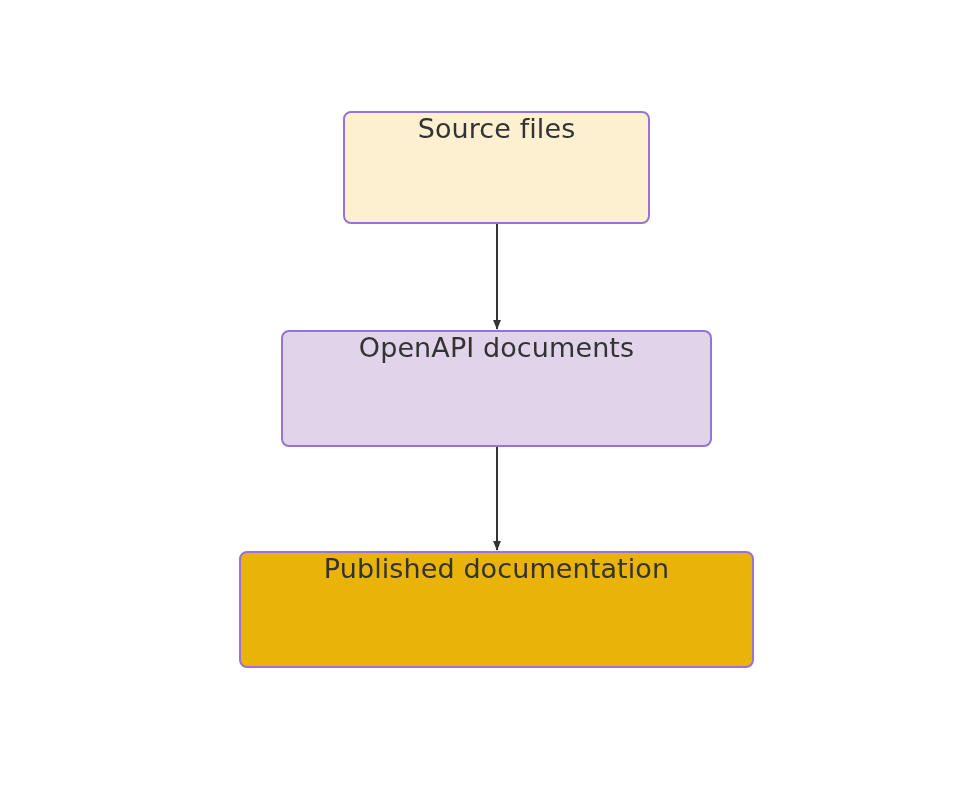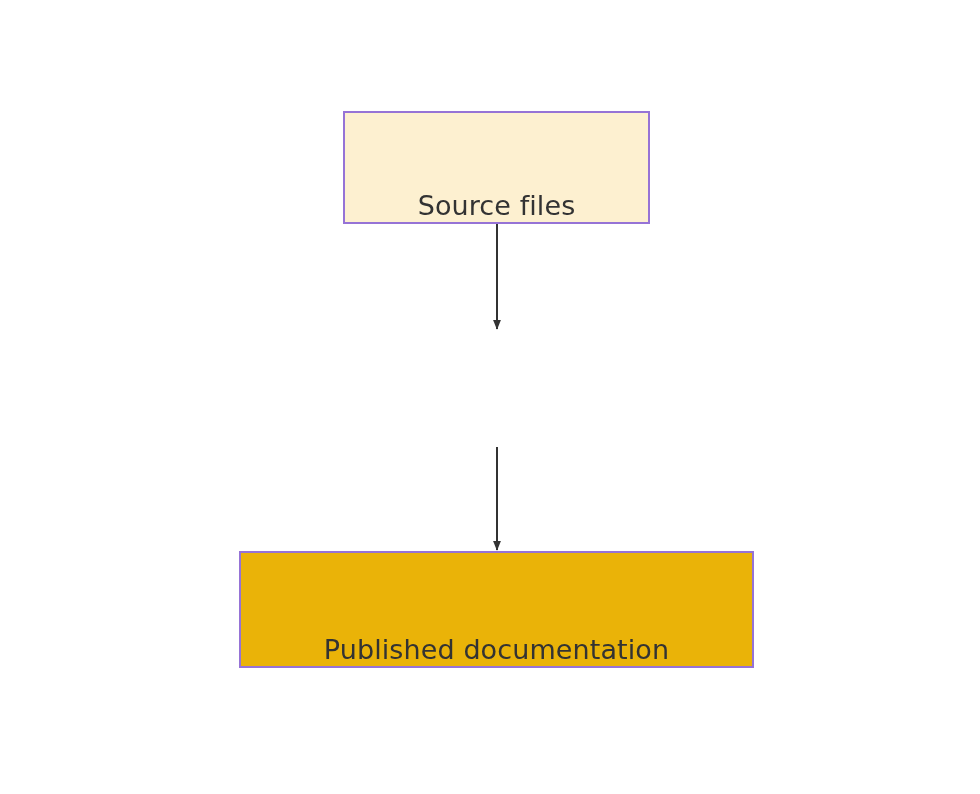--- a/index.html
+++ b/index.html
@@ -24,23 +24,23 @@
     top: 0;
     width: 980px;
     height: 794px;
     display: block;
   }
   .node-box {
     position: absolute;
     box-sizing: border-box;
     border-style: solid;
     border-width: 2px;
-    border-radius: 0px;
+    border-radius: 8px;
     display: flex;
-    align-items: flex-end;
+    align-items: flex-start;
     justify-content: center;
   }
   .node-label {
     font-family: "DejaVu Sans", sans-serif;
     font-size: 27px;
     font-weight: 400;
     line-height: 1.2;
     color: #333333;
     text-align: center;
     white-space: nowrap;
@@ -65,18 +65,21 @@
 
     <g>
       <line x1="497" y1="447" x2="497" y2="550" stroke="#333333" stroke-width="2" marker-end="url(#arrowhead)"></line>
     </g>
   </svg>
 
   <div class="node-box" id="node-0" style="left:343px; top:111px; width:307px; height:113px; background:#fdf0d0; border-color:#9673d6;">
     <span class="node-label">Source files</span>
   </div>
 
+  <div class="node-box" id="node-1" style="left:281px; top:330px; width:431px; height:117px; background:#e0d3ea; border-color:#9673d6;">
+    <span class="node-label">OpenAPI documents</span>
+  </div>
 
   <div class="node-box" id="node-2" style="left:239px; top:551px; width:515px; height:117px; background:#eab308; border-color:#9673d6;">
     <span class="node-label">Published documentation</span>
   </div>
 
 </div>
 
 </body></html>

